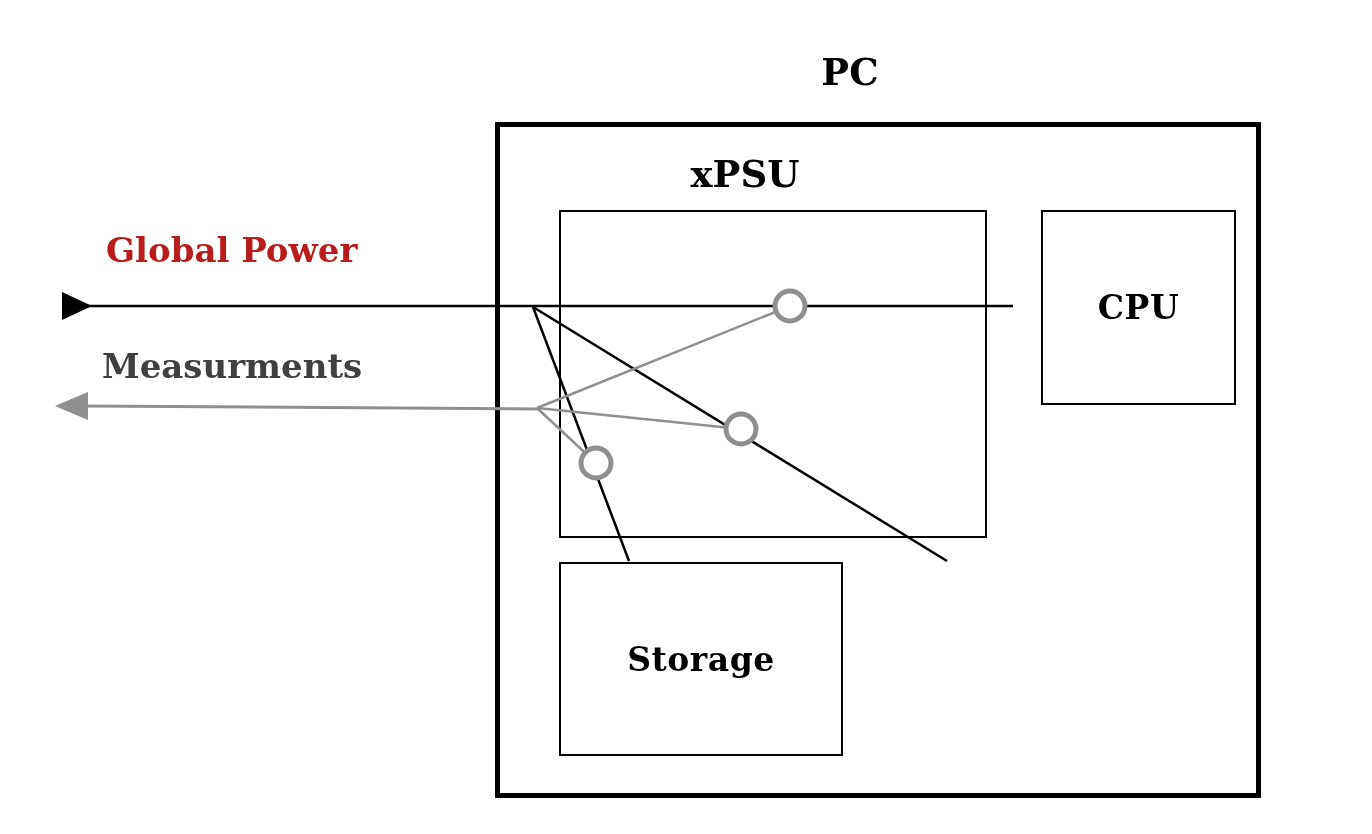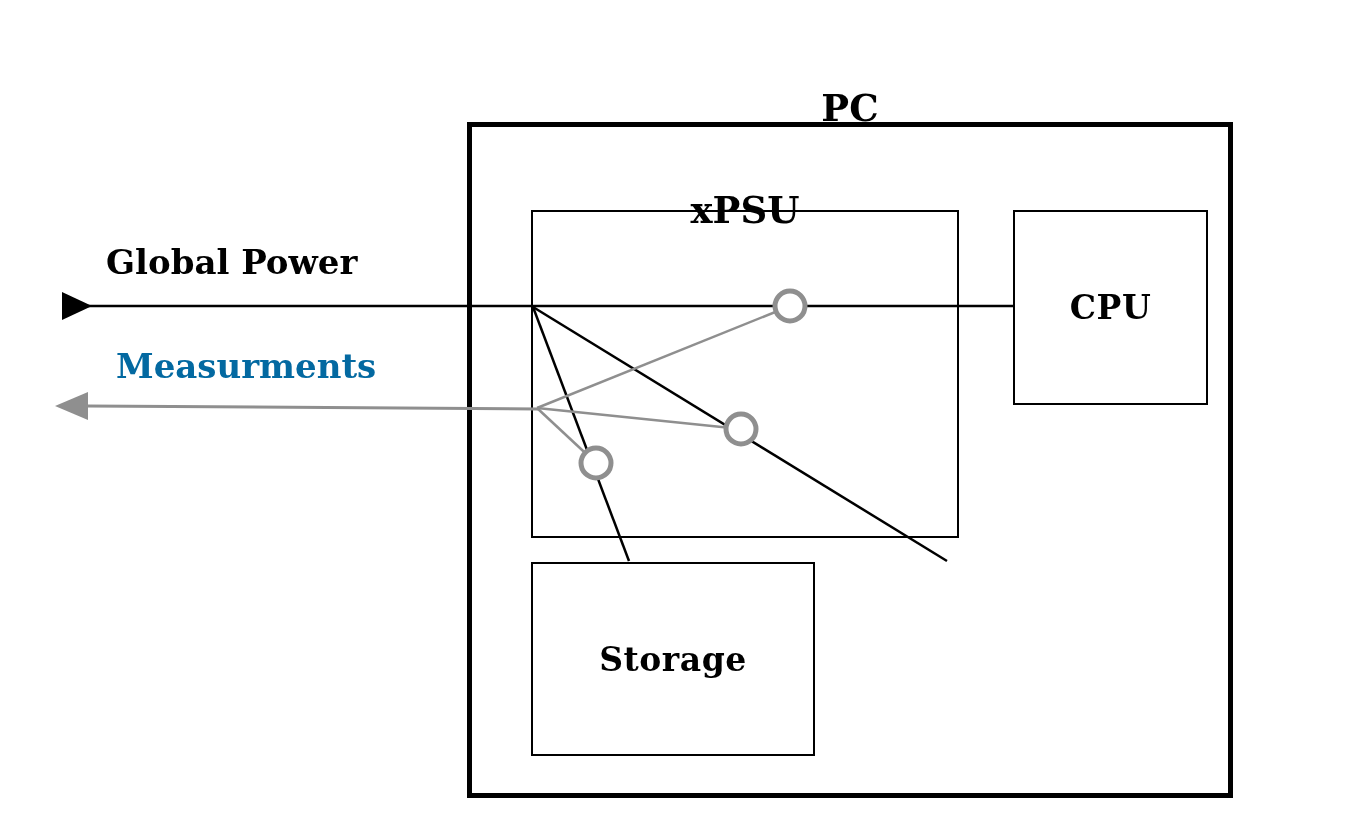--- a/index.html
+++ b/index.html
@@ -10,52 +10,52 @@
     background: #ffffff;
     overflow: hidden;
     font-family: "DejaVu Serif", "Liberation Serif", serif;
     font-weight: bold;
     color: #000000;
   }
   .box {
     position: absolute;
     box-sizing: border-box;
     background: transparent;
+    margin-left: 28px;
   }
   .pc-box        { left: 467px; top: 122px; width: 766px; height: 676px; border: 5px solid #000; }
   .xpsu-box      { left: 531px; top: 210px; width: 428px; height: 328px; border: 2px solid #000; }
   .cpu-box       { left: 1013px; top: 210px; width: 195px; height: 195px; border: 2px solid #000; }
   .storage-box   { left: 531px; top: 562px; width: 284px; height: 194px; border: 2px solid #000; }
   .mobo-box      { left: 820px; top: 562px; width: 392px; height: 194px; border: 2px solid #000; }
 
   .center-label {
     display: flex;
     align-items: center;
     justify-content: center;
     width: 100%;
     height: 100%;
     font-size: 33px;
     letter-spacing: 0.5px;
   }
 
   .title {
     position: absolute;
     text-align: center;
-    margin-top: 36px;
   }
   .pc-title   { left: 467px; top: 50px;  width: 766px; font-size: 37px; }
   .xpsu-title { left: 531px; top: 152px; width: 428px; font-size: 37px; }
 
   .flow-label {
     position: absolute;
     font-size: 34px;
     white-space: nowrap;
   }
-  .global-power-label { left: 106px; top: 242px; color: #000000; }
-  .measurements-label { left: 116px; top: 346px; color: #0369a1; }
+  .global-power-label { left: 106px; top: 230px; color: #b91c1c; }
+  .measurements-label { left: 102px; top: 346px; color: #404040; }
 
   .wires {
     position: absolute;
     left: 0; top: 0;
     width: 1372px;
     height: 834px;
     pointer-events: none;
   }
 </style>
 </head>

